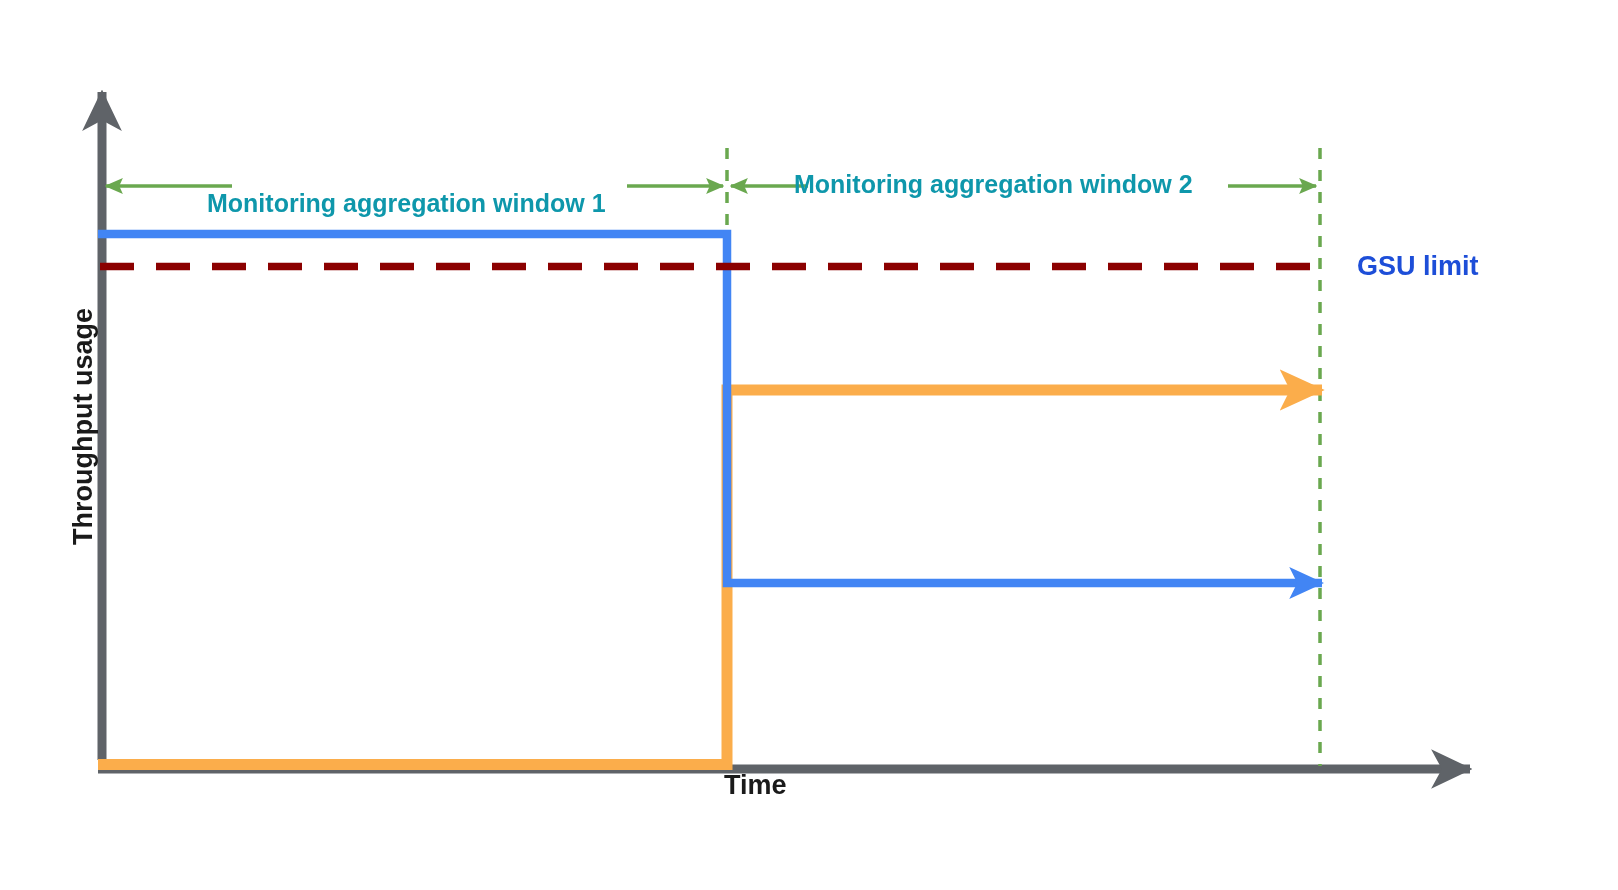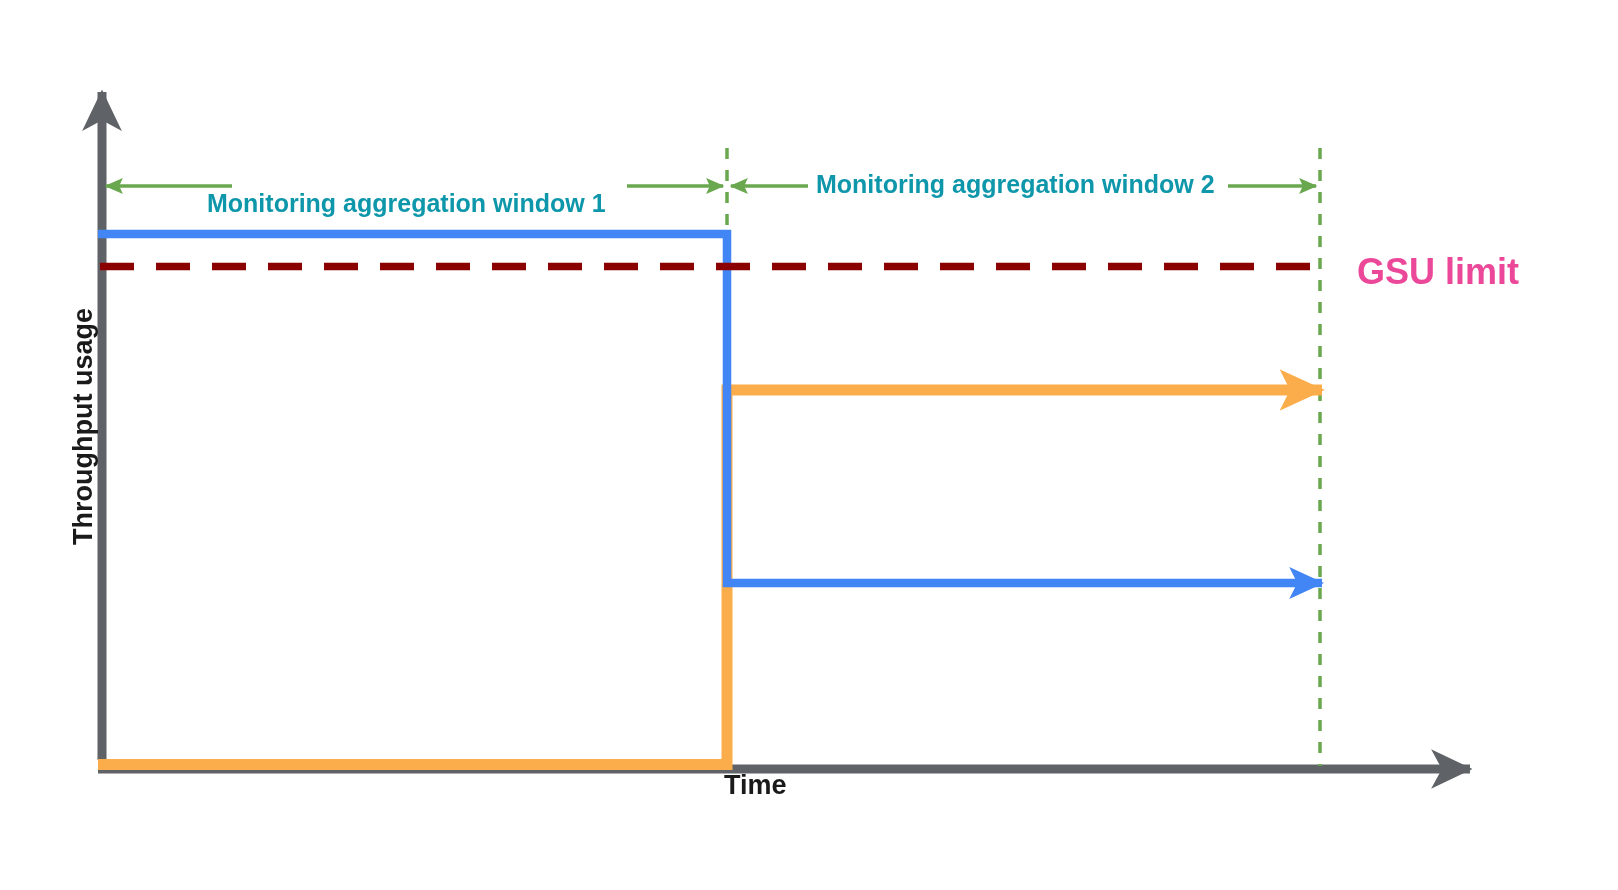--- a/index.html
+++ b/index.html
@@ -29,23 +29,23 @@
     white-space: nowrap;
     font-family: "Liberation Sans", sans-serif;
   }
   .win-label {
     font-size: 25px;
     font-weight: bold;
     color: #0e97ab;
     letter-spacing: 0px;
   }
   .gsu-label {
-    font-size: 36px;
+    font-size: 27px;
     font-weight: bold;
-    color: #ec4899;
+    color: #1d4ed8;
   }
   .axis-label {
     font-size: 27px;
     font-weight: bold;
     color: #1a1a1a;
   }
   #y-axis-label {
     transform-origin: 0 0;
     transform: rotate(-90deg);
   }
@@ -97,21 +97,21 @@
 
     <g>
       <path d="M 98 234 L 727 234 L 727 583 L 1322 583" fill="none" stroke="#4285f4" stroke-width="8.5" stroke-linecap="butt" stroke-linejoin="miter" marker-end="url(#m-blue)"></path>
     </g>
 
     <line x1="100" y1="266.5" x2="1322" y2="266.5" stroke="#8b0000" stroke-width="7.5" stroke-dasharray="34 22"></line>
   </svg>
 
   <div class="lbl win-label" style="left:207px; top:170px;margin-top:19px;">Monitoring aggregation window 1</div>
 
-  <div class="lbl win-label" style="left:816px; top:170px;">Monitoring aggregation window 2</div>
+  <div class="lbl win-label" style="left:794px; top:170px;">Monitoring aggregation window 2</div>
 
   <div class="lbl gsu-label" style="left:1357px; top:251px;">GSU limit</div>
 
   <div class="lbl axis-label" style="left:724px; top:770px;">Time</div>
 
   <div class="lbl axis-label" id="y-axis-label" style="left:68px; top:545px;">Throughput usage</div>
 
 </div>
 
 </body></html>

